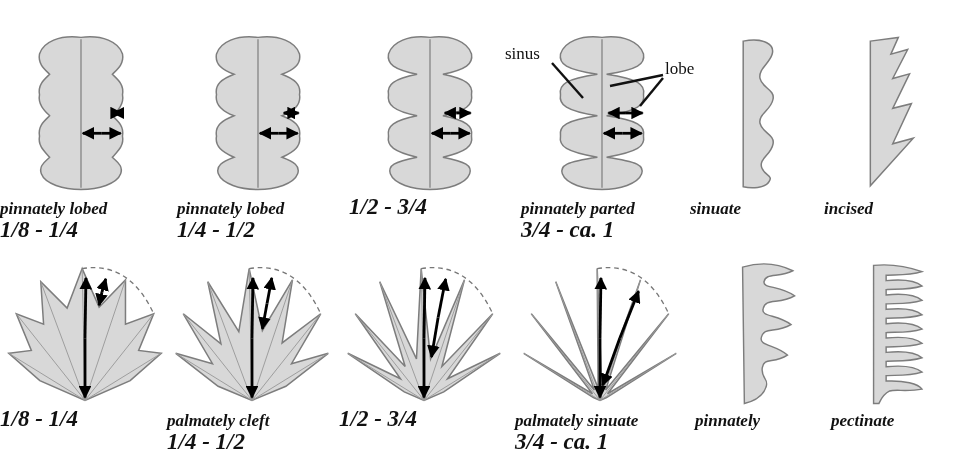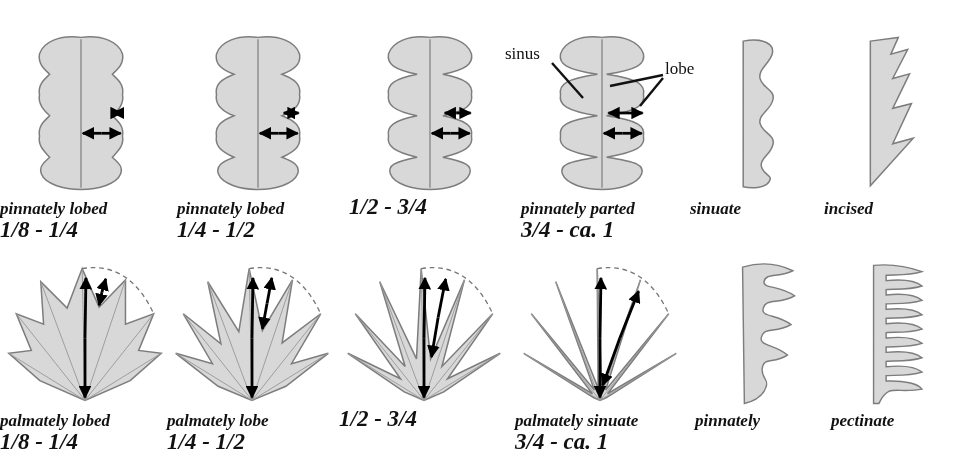--- a/index.html
+++ b/index.html
@@ -158,21 +158,20 @@
         <line class="vein" x1="85" y1="148" x2="4" y2="98"></line>
       </g>
       <path class="arc" d="M82,8 Q132,0 158,56"></path>
       <g>
         <line class="arrow" x1="85" y1="82" x2="86" y2="18" marker-end="url(#ah5)"></line>
         <line class="arrow" x1="85" y1="82" x2="85" y2="145" marker-end="url(#ah5)"></line>
         <line class="arrow" x1="103" y1="33" x2="107" y2="19" marker-end="url(#ah5)"></line>
         <line class="arrow" x1="103" y1="33" x2="100" y2="47" marker-end="url(#ah5)"></line>
       </g>
     </svg>
-    <div class="term">palmately lobed</div>
     <div class="range">1/8 - 1/4</div>
   </div>
 
   <div class="cell" style="left:167px;top:260px;width:170px;">
     <svg width="160" height="148" viewBox="0 0 170 155">
       <defs>
           <marker id="ah6" viewBox="0 0 10 10" refX="9" refY="5" markerWidth="4.5" markerHeight="4.5" orient="auto">
             <path d="M0,0L10,5L0,10z"></path>
           </marker>
         </defs>
@@ -187,21 +186,21 @@
         <line class="vein" x1="85" y1="148" x2="4" y2="98"></line>
       </g>
       <path class="arc" d="M82,8 Q132,0 158,56"></path>
       <g>
         <line class="arrow" x1="85" y1="82" x2="86" y2="18" marker-end="url(#ah6)"></line>
         <line class="arrow" x1="85" y1="82" x2="85" y2="145" marker-end="url(#ah6)"></line>
         <line class="arrow" x1="101" y1="45" x2="106" y2="18" marker-end="url(#ah6)"></line>
         <line class="arrow" x1="101" y1="45" x2="96" y2="72" marker-end="url(#ah6)"></line>
       </g>
     </svg>
-    <div class="term">palmately lobe</div>
+    <div class="term">palmately cleft</div>
     <div class="range">1/4 - 1/2</div>
   </div>
 
   <div class="cell" style="left:339px;top:260px;width:170px;">
     <svg width="160" height="148" viewBox="0 0 170 155">
       <defs>
           <marker id="ah7" viewBox="0 0 10 10" refX="9" refY="5" markerWidth="4.5" markerHeight="4.5" orient="auto">
             <path d="M0,0L10,5L0,10z"></path>
           </marker>
         </defs>

